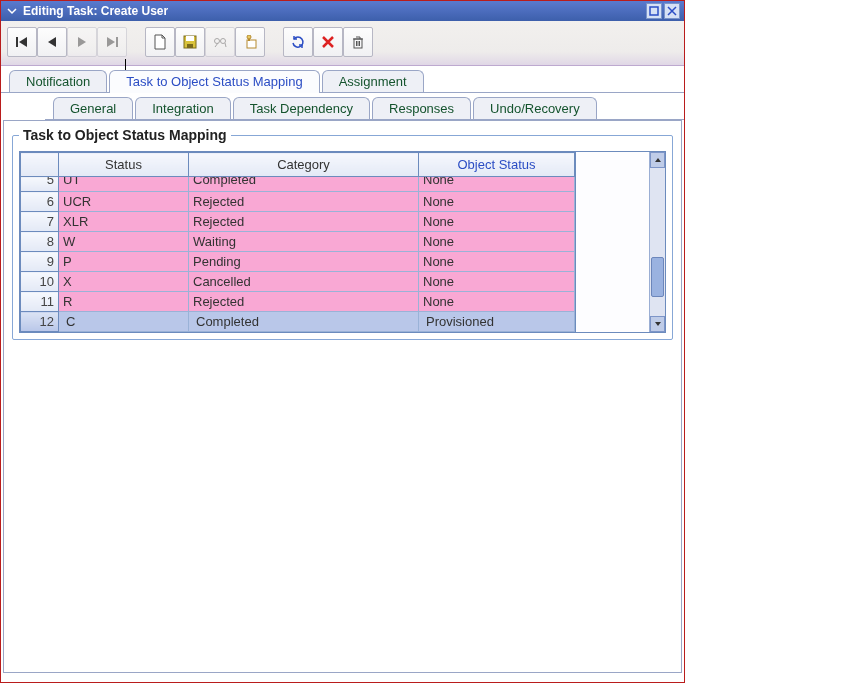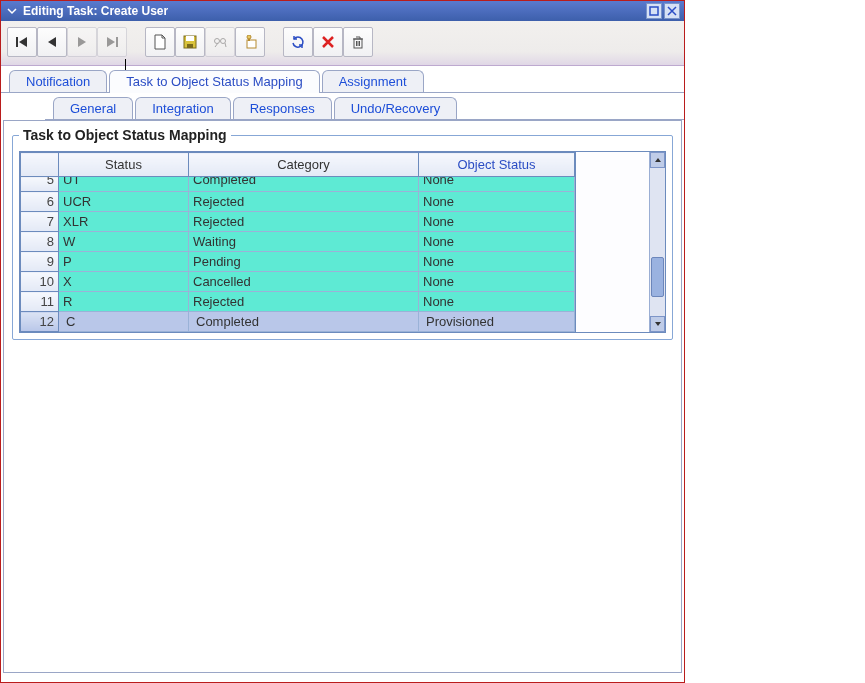--- a/index.html
+++ b/index.html
@@ -14,21 +14,21 @@
 
   .toolbar-wrap { padding:6px 6px 8px 6px; background:linear-gradient(to bottom,#f2f0ee 0%,#eeeceb 70%,#e0d7e6 100%); border-bottom:1px solid #bda9cf; }
   .toolbar { display:flex; gap:4px; align-items:center; }
   .tb-group { display:flex; }
   .tb-btn { width:30px; height:30px; background:linear-gradient(to bottom,#fdfdfd,#f1f1f3); border:1px solid #b7b7c4; border-radius:2px; display:flex; align-items:center; justify-content:center; cursor:pointer; }
   .tb-btn.disabled { opacity:0.45; cursor:default; }
   .tb-spacer { width:10px; }
 
   .tabs-row { display:flex; position:relative; padding-left:8px; margin-top:4px; }
   .tabs-row.secondary { padding-left:8px;margin-left:44px; }
-  .tab { padding:3px 16px 4px 16px; background:#eef0f6; border:1px solid #9aa6c6; border-top-left-radius:6px; border-top-right-radius:6px; margin-right:2px; color:#1d4ed8; font-size:13px; cursor:pointer; position:relative; z-index:1; border-bottom:none; }
+  .tab { padding:3px 16px 4px 16px; background:#eef0f6; border:1px solid #9aa6c6; border-top-left-radius:6px; border-top-right-radius:6px; margin-right:2px; color:#14532d; font-size:13px; cursor:pointer; position:relative; z-index:1; border-bottom:none; }
   .tab.active { background:#fbfcfe; color:#222; z-index:3; }
   .tab.highlight { color:#2b4dc4; }
   .tab-baseline { position:absolute; bottom:0; left:0; right:0; height:1px; background:#9aa6c6; z-index:2; }
 
   .fieldset-area { padding:2px 8px 8px 8px; height:calc(100% - 20px - 52px - 28px - 28px); background:#fff; border:1px solid #9aa6c6; margin:0 2px 2px 2px; }
   fieldset { border:1px solid #87a7d6; border-radius:2px; margin:4px 0 0 0; padding:8px 6px 6px 6px; }
   legend { padding:0 4px; font-weight:bold; font-size:14px; color:#222; }
 
   .grid-wrap { display:flex; border:1px solid #6c8bbd; background:#fff; }
   .grid-main { flex:1; }
@@ -37,21 +37,21 @@
   .vscroll .btn { height:16px; background:#bfcce8; border:1px solid #7d95c8; display:flex; align-items:center; justify-content:center; cursor:pointer; }
   .vscroll .track { position:absolute; top:16px; bottom:16px; left:0; right:0; }
   .vscroll .thumb { position:absolute; left:1px; right:1px; top:60%; height:40px; background:#9ab2e0; border:1px solid #6c86bb; border-radius:2px; }
 
   table { border-collapse:collapse; width:100%; table-layout:fixed; }
   th { background:linear-gradient(to bottom,#f6f8fd,#e3e9f6); border:1px solid #6c8bbd; padding:4px 0; font-weight:normal; color:#333; text-align:center; font-size:13px; }
   th.obj-status { color:#2b4dc4; }
   col.rownum { width:38px; }
   col.status { width:130px; }
   col.category { width:230px; }
-  td { border:1px solid #9ab2d7; padding:2px 4px; font-size:13px; background:#5eead4; }
+  td { border:1px solid #9ab2d7; padding:2px 4px; font-size:13px; background:#f9a8d4; }
   td.rownum { text-align:right; background:linear-gradient(to bottom,#f6f8fd,#e3e9f6); color:#444; border:1px solid #6c8bbd; }
   tr.cutoff td { line-height:10px; height:10px; overflow:hidden; }
   tr.cutoff td span { position:relative; top:-4px; }
   tr.selected td { background:#b9c7e9;padding-left:7px; }
   tr.selected td.rownum { background:linear-gradient(to bottom,#dbe3f4,#b9c7e9); }
 
   .cursor-caret { position:absolute; width:1px; height:18px; background:#000; }
 </style>
 </head>
 <body>
@@ -162,20 +162,21 @@
 
   <div class="tabs-row">
     <div class="tab">Notification</div>
     <div class="tab active highlight">Task to Object Status Mapping</div>
     <div class="tab">Assignment</div>
     <div class="tab-baseline"></div>
   </div>
   <div class="tabs-row secondary">
     <div class="tab">General</div>
     <div class="tab">Integration</div>
+    <div class="tab">Task Dependency</div>
     <div class="tab">Responses</div>
     <div class="tab">Undo/Recovery</div>
     <div class="tab-baseline"></div>
   </div>
 
   <div class="fieldset-area">
     <fieldset>
       <legend>Task to Object Status Mapping</legend>
       <div class="grid-wrap">
         <div class="grid-main">

